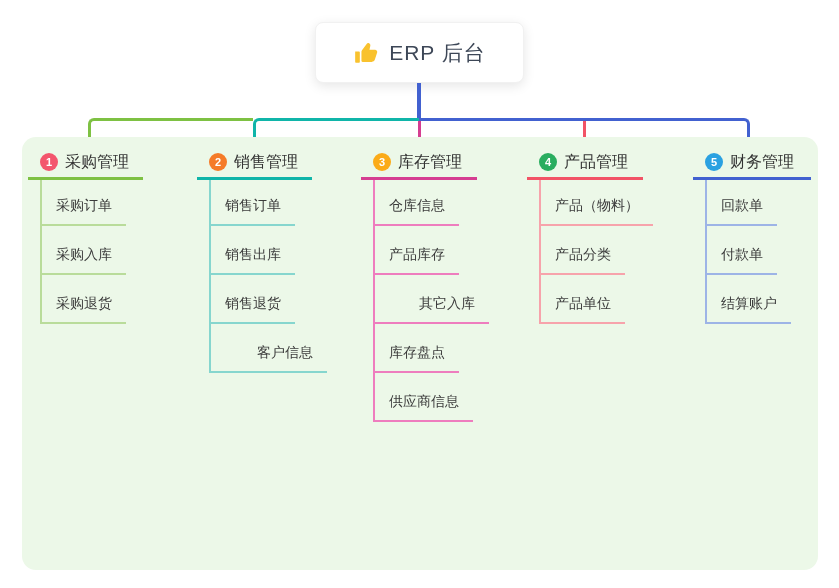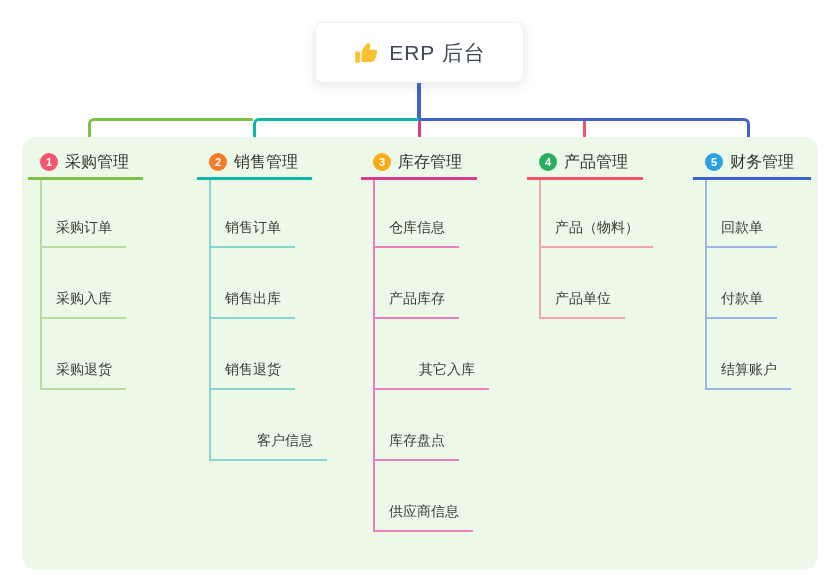--- a/index.html
+++ b/index.html
@@ -36,21 +36,21 @@
     height:30px;display:flex;align-items:center;gap:7px;padding-left:12px;
     border-bottom:3px solid #000;box-sizing:content-box;
   }
   .badge{
     width:18px;height:18px;border-radius:50%;flex:0 0 18px;
     color:#fff;font-size:11px;font-weight:bold;line-height:18px;text-align:center;
   }
   .branch-title{font-size:16px;font-weight:500;color:#333;white-space:nowrap;}
   .branch-items{position:relative;margin-top:-3px;}
   .vline{position:absolute;left:12px;top:3px;bottom:0;width:2px;}
-  .row{position:relative;height:71px;text-align:right;}
+  .row{position:relative;height:49px;text-align:right;}
   .leaf{
     position:absolute;left:12px;bottom:0;white-space:nowrap;
     font-size:14px;color:#3b3b3b;
     padding:0 14px 9px 16px;border-bottom:2px solid #000;
   }
 </style>
 </head>
 <body>
 
 <div id="canvas">
@@ -140,20 +140,23 @@
       <div class="branch-header" style="border-bottom-color: rgb(242, 83, 102);">
         <span class="badge" style="background: rgb(41, 173, 95);">4</span>
         <span class="branch-title">产品管理</span>
       </div>
       <div class="branch-items">
         <div class="vline" style="background: rgb(247, 163, 171);"></div>
       <div class="row">
           <span class="leaf" style="border-bottom-color: rgb(247, 163, 171);">产品（物料）</span>
         </div>
         <div class="row">
+          <span class="leaf" style="border-bottom-color: rgb(247, 163, 171);">产品分类</span>
+        </div>
+        <div class="row">
           <span class="leaf" style="border-bottom-color: rgb(247, 163, 171);">产品单位</span>
         </div>
       </div>
     </div>
     <div class="branch" style="left: 693px; width: 118px;">
       <div class="branch-header" style="border-bottom-color: rgb(66, 97, 208);">
         <span class="badge" style="background: rgb(43, 161, 225);">5</span>
         <span class="branch-title">财务管理</span>
       </div>
       <div class="branch-items">

